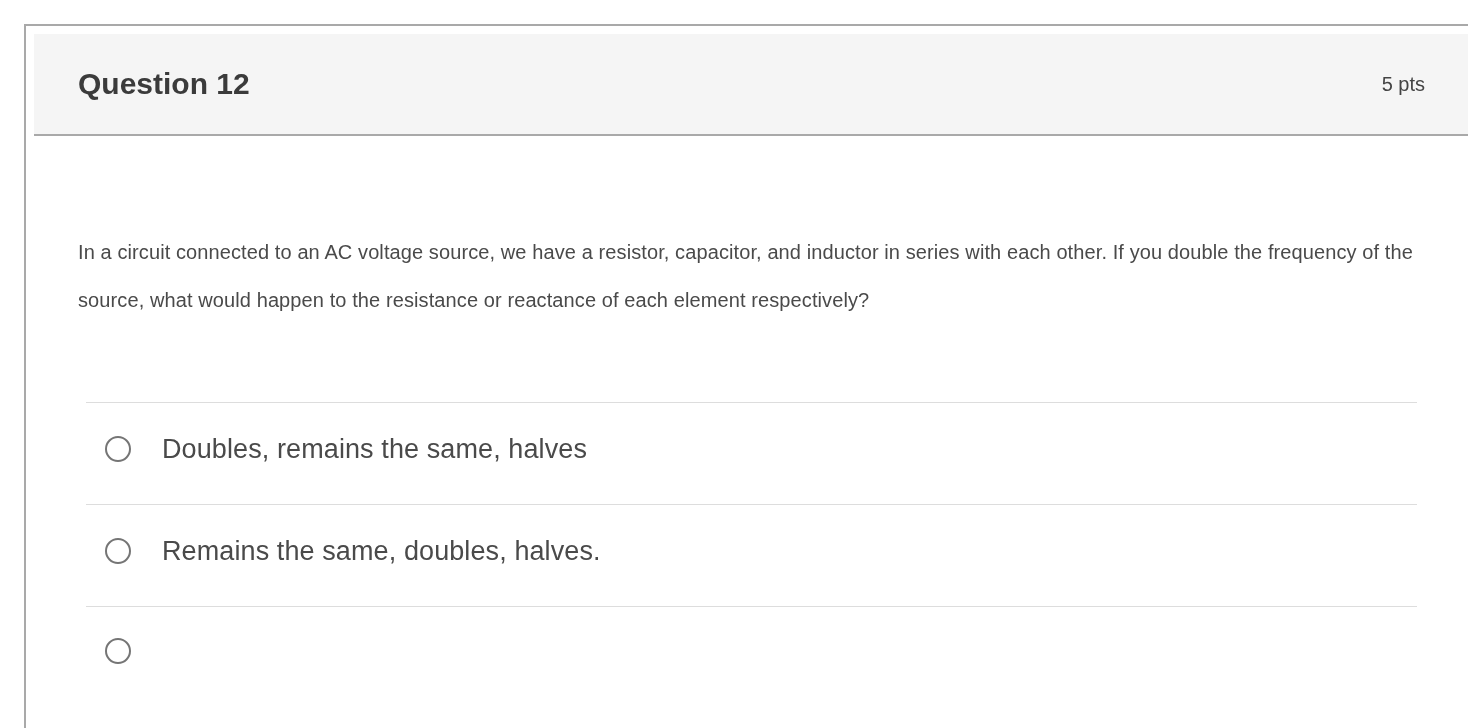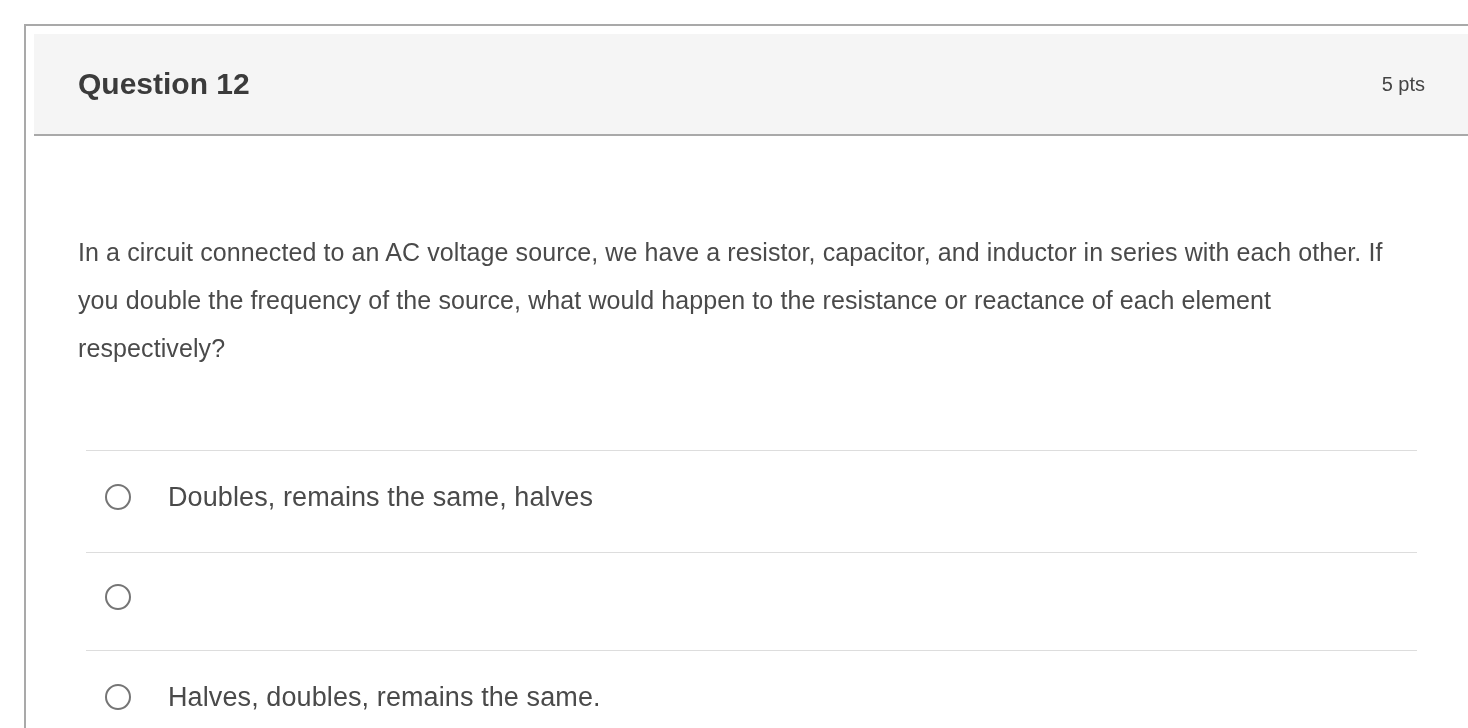--- a/index.html
+++ b/index.html
@@ -34,32 +34,32 @@
     font-size: 20px;
     font-weight: normal;
     color: #444444;
     line-height: 38px;
   }
   .question-body {
     padding: 0 36px;
   }
   .question-text {
     margin-top: 92px;
-    font-size: 25px;
+    font-size: 20px;
     line-height: 48px;
     color: #4a4a4a;
     letter-spacing: 0.1px;
   }
   .answers {
     margin-top: 78px;
   }
   .answer-row {
     display: flex;
     align-items: center;
-    gap: 21px;
+    gap: 15px;
     border-top: 1px solid #dddddd;
     padding: 23px 0 24px 11px;
     cursor: pointer;
   }
   .radio-circle {
     flex: 0 0 auto;
     width: 26px;
     height: 26px;
     border: 2px solid #757575;
     border-radius: 50%;
@@ -84,22 +84,22 @@
     <p class="question-text">In a circuit connected to an AC voltage source, we have a resistor, capacitor, and inductor in series with each other. If you double the frequency of the source, what would happen to the resistance or reactance of each element respectively?</p>
     <div class="answers">
 
   <div class="answer-row">
     <span class="radio-circle"></span>
     <span class="answer-label">Doubles, remains the same, halves</span>
   </div>
 
   <div class="answer-row">
     <span class="radio-circle"></span>
+    <span class="answer-label">Remains the same, doubles, halves.</span>
   </div>
 
 
   <div class="answer-row">
     <span class="radio-circle"></span>
-    <span class="answer-label">Halves, doubles, remains the same.</span>
   </div>
 </div>
   </div>
 </div>
 
 </body></html>

